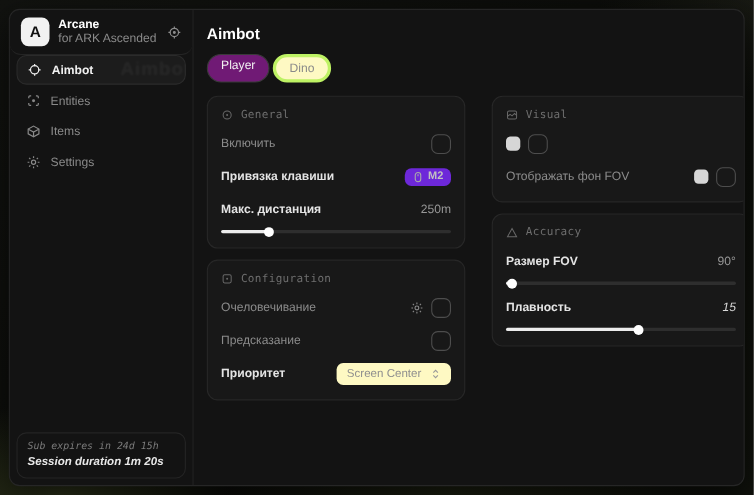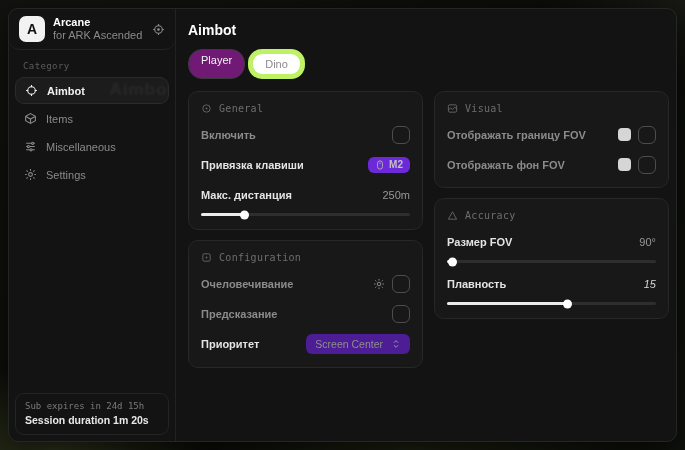--- a/index.html
+++ b/index.html
@@ -47,67 +47,67 @@
   .nav-item .nicon{ display:flex; color:inherit; }
   .nav-item.active{
     background:#1c1c1c; border:1px solid #2b2b2b; color:#f0f0f0; font-weight:bold;
   }
   .ghost{
     position:absolute; right:-6px; top:2px; font-size:17px; font-weight:800;
     color:rgba(255,255,255,.055); filter:blur(1px); letter-spacing:1px; pointer-events:none;
   }
   .sb-spacer{ flex:1; }
   .sb-footer{
-    margin:6px; border:1px solid #242424; border-radius:9px; padding:7px 9px 8px;
+    margin:6px; border:1px solid #242424; border-radius:9px; padding:7px 9px 8px;font-style:italic;
   }
   .sb-footer .expires{
     font-family:"DejaVu Sans Mono", monospace; font-size:9px; color:#7b7b7b; white-space:nowrap;
   }
   .sb-footer .session{ font-size:10.5px; color:#e8e8e8; font-weight:bold; margin-top:3px; white-space:nowrap; }
   
   .main{ flex:1; padding:13px 11px 0 12px; overflow:hidden; }
   .page-title{ font-size:14px; font-weight:bold; color:#fff; }
   .tabs{ display:flex; gap:3px; margin-top:11px; }
   .tab{
     font-size:11px; padding:4px 12px; border-radius:14px; color:#8a8a8a;
-    background:#ffffff; border:5px solid #bef264;
+    background:#fef9c3; border:3px solid #bef264;
   }
   .tab.active{ background:#701a75; border:1px solid #3a3a3a; color:#f2f2f2; }
-  .grid{ display:flex; gap:11px; margin-top:12px; align-items:flex-start; }
+  .grid{ display:flex; gap:24px; margin-top:12px; align-items:flex-start; }
   .col{ display:flex; flex-direction:column; gap:10px; width:235px; }
   .card{
     background:#181818; border:1px solid #272727; border-radius:10px;
     padding:11px 12px 13px; width:235px;
   }
   .card-head{
     display:flex; align-items:center; gap:7px; color:#6e6e6e;
     font-family:"DejaVu Sans Mono", monospace; font-size:10px; letter-spacing:.3px;
   }
   .card-head .hicon{ display:flex; color:#686868; }
   .row{
     display:flex; align-items:center; justify-content:space-between;
     margin-top:11px; min-height:19px;
   }
-  .lbl{ font-size:11px; color:#8b8b8b;font-weight:bold; }
+  .lbl{ font-size:11px; color:#8b8b8b; }
   .lbl.bright{ color:#e4e4e4; font-weight:bold;text-align:center; }
   .val{ font-size:11px; color:#979797; }
   .val.bright{ color:#d9d9d9;font-style:italic; }
   .ctrl{ display:flex; align-items:center; gap:7px; }
   .checkbox{
     width:18px; height:18px; border:1.5px solid #4d4d4d; border-radius:6px; background:transparent;
   }
   .swatch{ width:13px; height:13px; border-radius:4px; background:#d6d6d6; }
   .gear-mini{ display:flex; color:#8a8a8a; }
   .keybind{
     display:flex; align-items:center; gap:4px; background:#6d28d9; border-radius:6px;
     padding:2px 7px; color:#c2c2c2; font-size:10px; font-weight:bold;
   }
   .keybind .micon{ display:flex; color:#aaa; }
   .dropdown{
-    display:flex; align-items:center; gap:8px; background:#4c1d95; border-radius:6px;
+    display:flex; align-items:center; gap:8px; background:#fef9c3; border-radius:6px;
     padding:4px 9px; color:#8f8f8f; font-size:10.5px;justify-content:space-between;
   }
   .dropdown .dicon{ display:flex; color:#9a9a9a; }
   .slider{ position:relative; height:3px; border-radius:2px; background:#2e2e2e; margin-top:9px; }
   .slider .fill{
     position:absolute; left:0; top:0; bottom:0; background:#ececec; border-radius:2px;
   }
   .slider .thumb{
     position:absolute; right:-4px; top:50%; transform:translateY(-50%);
     width:9px; height:9px; border-radius:50%; background:#fff;
@@ -128,56 +128,53 @@
       </div>
       <div class="sb-target">
         <svg width="13" height="13" viewBox="0 0 24 24" fill="none" stroke="currentColor" stroke-width="2">
           <circle cx="12" cy="12" r="7"></circle>
             <circle cx="12" cy="12" r="1.5" fill="currentColor"></circle>
           <path d="M12 2v3M12 19v3M2 12h3M19 12h3"></path>
         </svg>
       </div>
     </div>
 
-    <div class="category">Category</div>
 
     <div class="nav">
       <div class="nav-item active">
         <span class="nicon">
           <svg width="13" height="13" viewBox="0 0 24 24" fill="none" stroke="currentColor" stroke-width="2">
             <circle cx="12" cy="12" r="7"></circle>
               <path d="M12 2v4M12 18v4M2 12h4M18 12h4"></path>
           </svg>
         </span>
         <span>Aimbot</span>
         <span class="ghost">Aimbot</span>
       </div>
 
+      <div class="nav-item">
+        <span class="nicon">
+          <svg width="13" height="13" viewBox="0 0 24 24" fill="none" stroke="currentColor" stroke-width="2">
+            <path d="M4 8V6a2 2 0 0 1 2-2h2M16 4h2a2 2 0 0 1 2 2v2M20 16v2a2 2 0 0 1-2 2h-2M8 20H6a2 2 0 0 1-2-2v-2"></path>
+            <circle cx="12" cy="12" r="2.5" fill="currentColor" stroke="none"></circle>
+          </svg>
+        </span>
+        <span>Entities</span>
+      </div>
 
       <div class="nav-item">
         <span class="nicon">
           <svg width="13" height="13" viewBox="0 0 24 24" fill="none" stroke="currentColor" stroke-width="2">
             <path d="M21 8v8l-9 5-9-5V8l9-5 9 5z"></path>
               <path d="M3.3 8.3L12 13l8.7-4.7M12 13v8"></path>
           </svg>
         </span>
         <span>Items</span>
       </div>
 
-      <div class="nav-item">
-        <span class="nicon">
-          <svg width="13" height="13" viewBox="0 0 24 24" fill="none" stroke="currentColor" stroke-width="2">
-            <path d="M4 6h10M18 6h2M4 12h2M10 12h10M4 18h7M15 18h5"></path>
-            <circle cx="16" cy="6" r="2"></circle>
-              <circle cx="8" cy="12" r="2"></circle>
-              <circle cx="13" cy="18" r="2"></circle>
-          </svg>
-        </span>
-        <span>Miscellaneous</span>
-      </div>
 
       <div class="nav-item">
         <span class="nicon">
           <svg width="13" height="13" viewBox="0 0 24 24" fill="none" stroke="currentColor" stroke-width="2">
             <circle cx="12" cy="12" r="3.5"></circle>
             <path d="M12 2v3M12 19v3M2 12h3M19 12h3M4.6 4.6l2.1 2.1M17.3 17.3l2.1 2.1M19.4 4.6l-2.1 2.1M6.7 17.3l-2.1 2.1"></path>
           </svg>
         </span>
         <span>Settings</span>
       </div>
@@ -291,21 +288,20 @@
             <span class="hicon">
               <svg width="11" height="11" viewBox="0 0 24 24" fill="none" stroke="currentColor" stroke-width="2">
                 <rect x="3" y="4" width="18" height="16" rx="3"></rect>
                   <path d="M3 15l5-4 4 3 5-5 4 4"></path>
               </svg>
             </span>
             <span>Visual</span>
           </div>
 
           <div class="row">
-            <span class="lbl">Отображать границу FOV</span>
             <div class="ctrl">
               <div class="swatch"></div>
               <div class="checkbox"></div>
             </div>
           </div>
 
           <div class="row">
             <span class="lbl">Отображать фон FOV</span>
             <div class="ctrl">
               <div class="swatch"></div>

